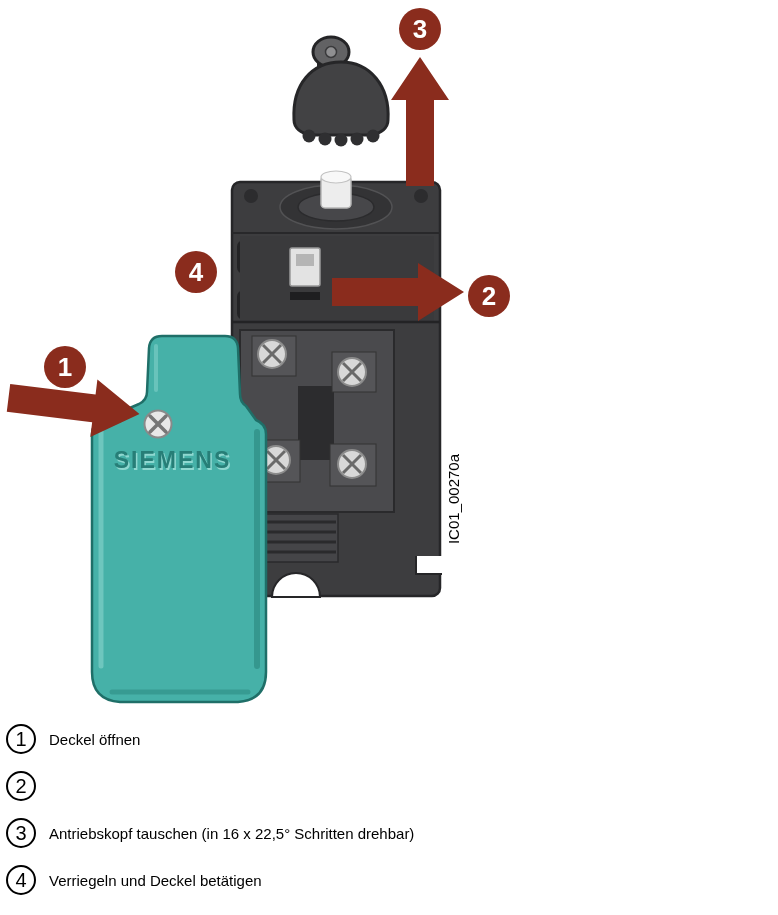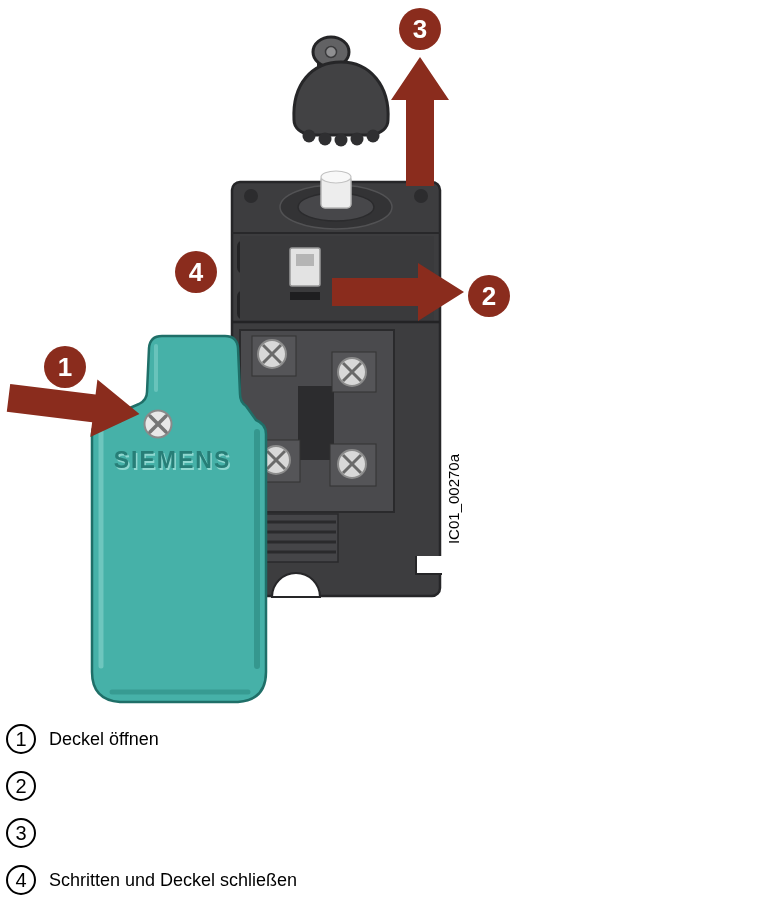--- a/index.html
+++ b/index.html
@@ -29,21 +29,21 @@
     border: 2px solid #000;
     border-radius: 50%;
     display: flex;
     align-items: center;
     justify-content: center;
     font-size: 20px;
     color: #000;
     box-sizing: border-box;
   }
   .legend-text {
-    font-size: 18px;
+    font-size: 15px;
     color: #000;
     white-space: nowrap;
   }
   .badge-num {
     font-weight: bold;
   }
 </style>
 </head>
 <body>
 
@@ -181,20 +181,21 @@
   <div class="legend">
     <div class="legend-row">
       <span class="legend-num">1</span>
       <span class="legend-text">Deckel öffnen</span>
     </div>
     <div class="legend-row">
       <span class="legend-num">2</span>
     </div>
     <div class="legend-row">
       <span class="legend-num">3</span>
+      <span class="legend-text">Antriebskopf tauschen (in 16 x 22,5° Schritten drehbar)</span>
     </div>
     <div class="legend-row">
       <span class="legend-num">4</span>
-      <span class="legend-text">Schritten und Deckel schließen</span>
+      <span class="legend-text">Verriegeln und Deckel betätigen</span>
     </div>
   </div>
 
 </div>
 
 </body></html>

